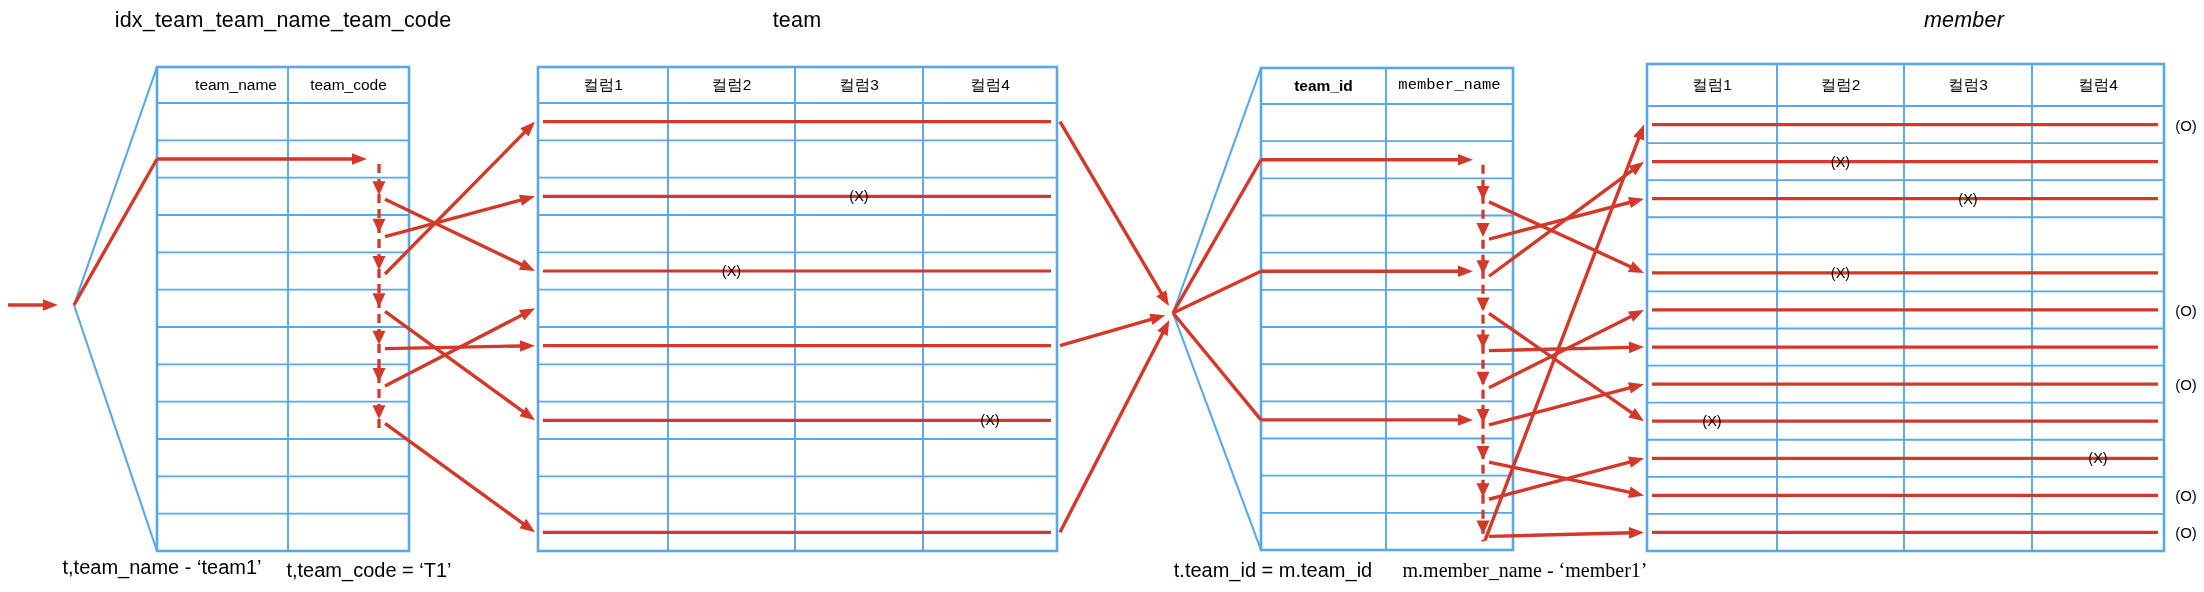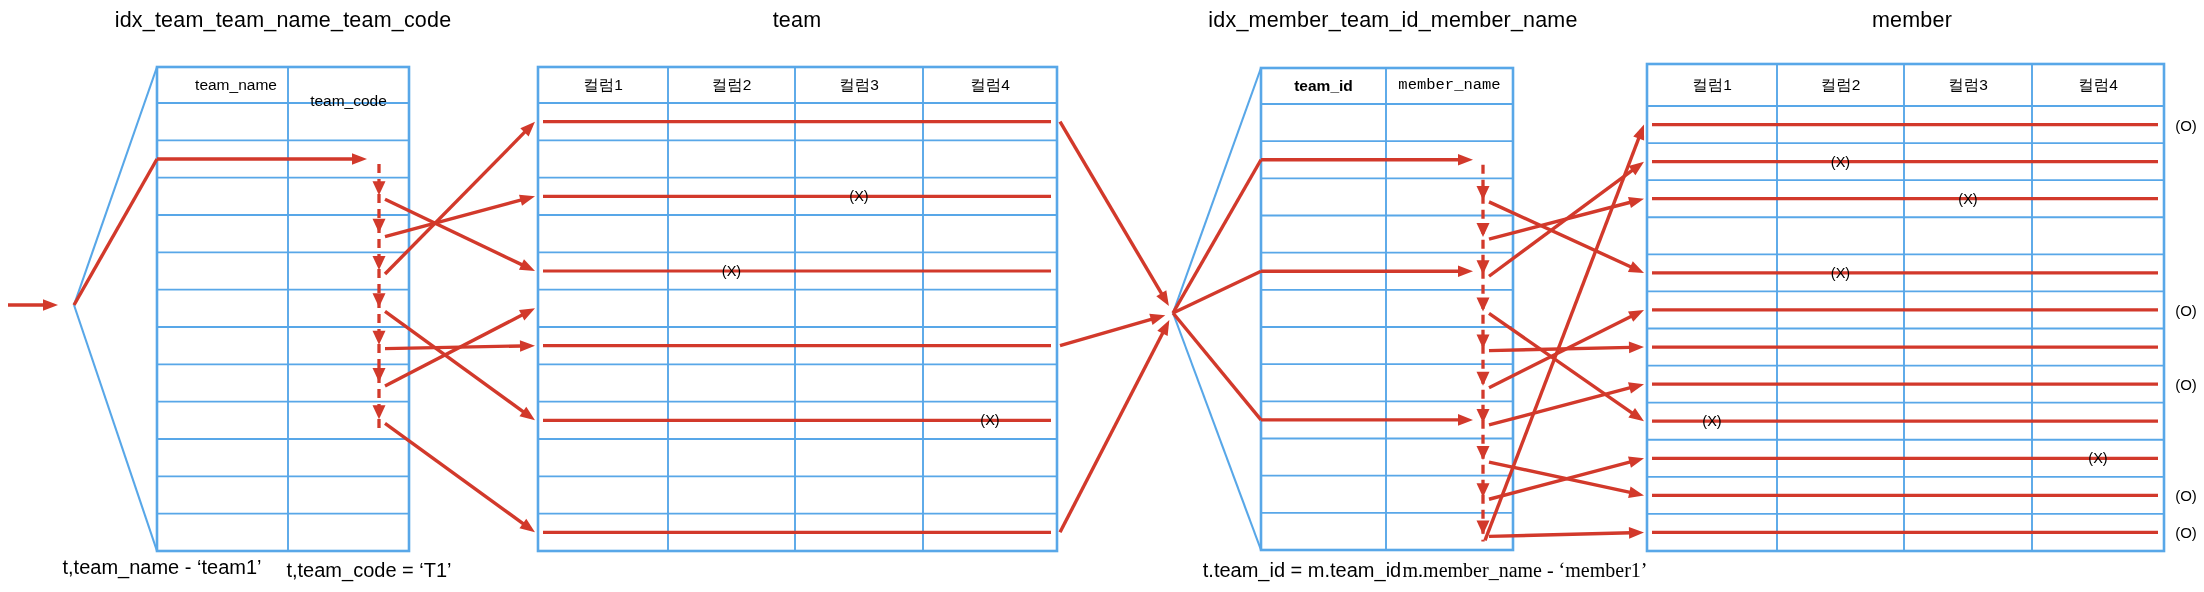--- a/index.html
+++ b/index.html
@@ -187,29 +187,28 @@
       <line x1="1489" y1="499.25" x2="1631.4314074383226" y2="461.6128834645508" stroke="#D2392B" stroke-width="3.4"></line>
       <polygon points="1644,458.2916666666667 1628.0160041651625,456.5163139828615 1630.9795514617358,467.7313658071275" fill="#D2392B"></polygon>
       <line x1="1489" y1="536.4166666666667" x2="1631.0042370376711" y2="532.7902143767261" stroke="#D2392B" stroke-width="3.4"></line>
       <polygon points="1644,532.4583333333333 1628.8568188856452,527.0431633694399 1629.152958893596,538.6393826281331" fill="#D2392B"></polygon>
       <line x1="1485" y1="540.4166666666667" x2="1639.3574939031223" y2="136.68444794364163" stroke="#D2392B" stroke-width="3.4"></line>
       <polygon points="1644,124.54166666666667 1633.225713626183,136.48129618918463 1644.0608107656378,140.623840091014" fill="#D2392B"></polygon>
     </svg>
 
   <div class="txt t-title" style="left: 283px; top: 21px;">idx_team_team_name_team_code</div>
   <div class="txt t-title" style="left: 797px; top: 21px;">team</div>
-  <div class="txt t-title" style="left: 1393px; top: 21px;">idx_member_team_id_member_name</div>
-  <div class="txt t-title" style="left: 1912px; top: 21px;">member</div>
+  <div class="txt t-title" style="left: 1964px; top: 21px; font-style: italic;">member</div>
 
   <div class="txt t-label" style="left: 162px; top: 567px;">t,team_name - ‘team1’</div>
   <div class="txt t-label" style="left: 369px; top: 570px;">t,team_code = ‘T1’</div>
-  <div class="txt t-label" style="left: 1273px; top: 570px; margin-left: 29px;">t.team_id = m.team_id</div>
+  <div class="txt t-label" style="left: 1273px; top: 570px;">t.team_id = m.team_id</div>
   <div class="txt t-label" style="left: 1525px; top: 570px; font-family: Liberation Serif, serif;">m.member_name - ‘member1’</div>
 <span class="txt t-head" style="left: 222.5px; top: 85px; padding-left: 27px;">team_name</span>
-    <span class="txt t-head" style="left: 348.5px; top: 85px; margin-top: 16px;">team_code</span>
+    <span class="txt t-head" style="left: 348.5px; top: 85px;">team_code</span>
     <span class="txt t-head" style="left: 603px; top: 85px;">컬럼1</span>
     <span class="txt t-head" style="left: 731.5px; top: 85px;">컬럼2</span>
     <span class="txt t-head" style="left: 859px; top: 85px;">컬럼3</span>
     <span class="txt t-head" style="left: 990px; top: 85px;">컬럼4</span>
     <span class="txt t-head" style="left: 1323.5px; top: 86px; font-weight: bold;">team_id</span>
     <span class="txt t-head" style="left: 1449.5px; top: 86px; font-family: Liberation Mono, monospace;">member_name</span>
     <span class="txt t-head" style="left: 1712px; top: 85px;">컬럼1</span>
     <span class="txt t-head" style="left: 1840.5px; top: 85px;">컬럼2</span>
     <span class="txt t-head" style="left: 1968px; top: 85px;">컬럼3</span>
     <span class="txt t-head" style="left: 2098px; top: 85px;">컬럼4</span>

